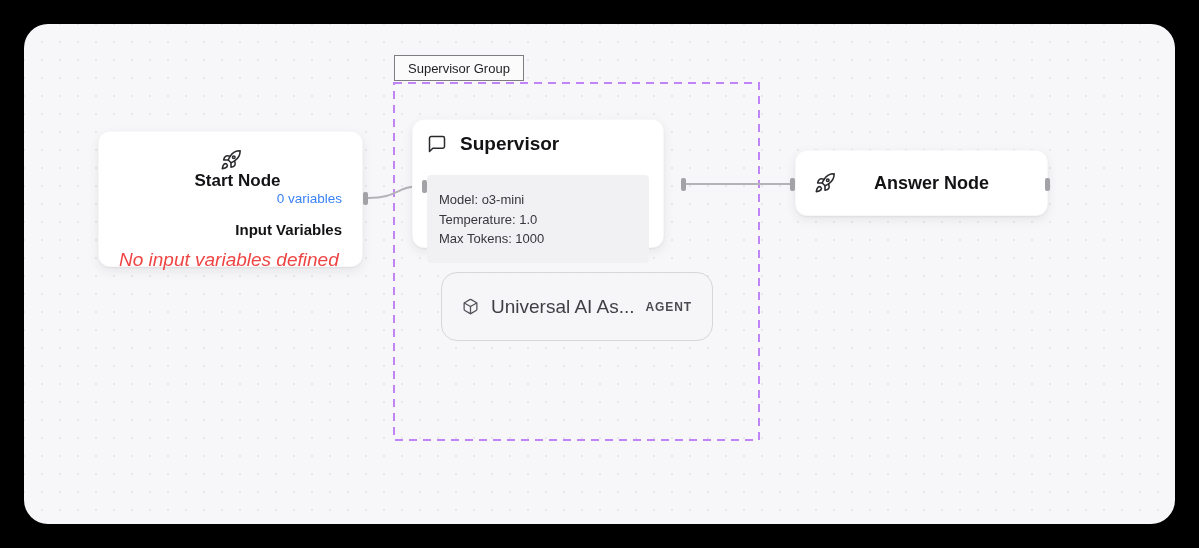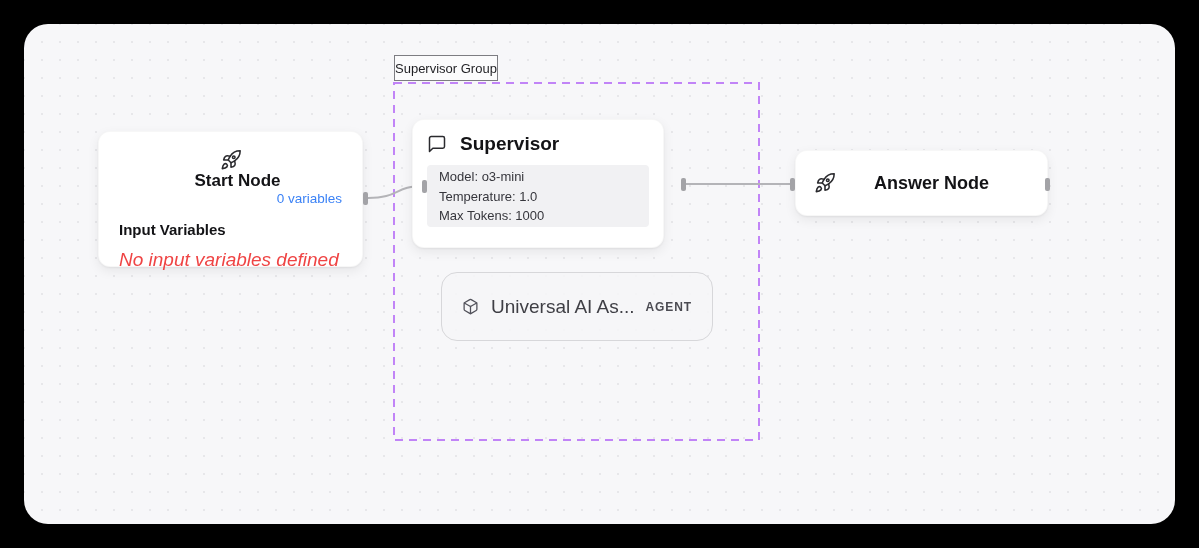--- a/index.html
+++ b/index.html
@@ -16,43 +16,43 @@
     background-size:18px 18px;
     background-position:9px 9px;
     border-radius:24px;
   }
   .edges{position:absolute;left:0;top:0;width:1151px;height:500px;}
   .edge{fill:none;stroke:var(--edge,#b4b4b8);stroke-width:2;}
   .group-rect{fill:none;stroke:var(--group-border,#c184f7);stroke-width:2;stroke-dasharray:8 6;}
   .group-label{
     position:absolute;left:370px;top:31px;height:26px;
     background:#fbfbfc;border:1.5px solid #7d7d82;
-    display:flex;align-items:center;padding:0 0;
+    display:flex;align-items:center;padding:0 13px;
     font-size:13px;color:#1f1f23;box-sizing:border-box;
   }
   .node{
     position:absolute;background:var(--card-bg,#ffffff);
     border-radius:12px;box-sizing:border-box;
     box-shadow:0 4px 12px rgba(0,0,0,0.07), 0 1px 2px rgba(0,0,0,0.05);
     border:1px solid rgba(0,0,0,0.03);
   }
   .node-header{display:flex;align-items:center;}
   .nicon{display:inline-flex;color:#2a2a2e;flex:0 0 auto;}
   .nicon svg{display:block;}
   .start-node{left:74px;top:107px;width:265px;height:136px;padding:17px 20px;}
   .start-node .node-header{margin-bottom:15px;flex-direction:column;}
   .start-title{font-size:17px;font-weight:700;color:#131316;margin-left:14px;}
   .var-badge{margin-left:auto;font-size:13.5px;color:#3b82f6;}
-  .section-heading{font-size:15px;font-weight:700;color:#131316;margin-bottom:11px;}
+  .section-heading{font-size:15px;font-weight:700;color:#131316;margin-bottom:11px;text-align:right;}
   .empty-msg{font-size:19px;font-style:italic;color:#ef4444;}
   .supervisor-node{left:388px;top:95px;width:252px;height:129px;padding:13px 14px;}
   .sup-title{font-size:19px;font-weight:700;color:#131316;margin-left:13px;}
   .config-box{
-    margin-top:10px;background:var(--config-bg,#f1f1f3);border-radius:4px;
-    padding:4px 12px;font-size:13px;color:#36363c;
+    margin-top:20px;background:var(--config-bg,#f1f1f3);border-radius:4px;
+    padding:17px 12px;font-size:13px;color:#36363c;
   }
   .config-box div{margin-bottom:4.5px;}
   .config-box div:last-child{margin-bottom:0;}
   .agent-node{
     left:417px;top:248px;width:272px;height:69px;border-radius:16px;
     background:rgba(246,246,248,0.85);border:1.5px solid #d7d7da;
     display:flex;align-items:center;padding:0 20px;box-shadow:none;
   }
   .agent-title{font-size:19px;font-weight:400;color:#3f3f45;margin-left:12px;margin-right:auto;
     white-space:nowrap;overflow:hidden;}

